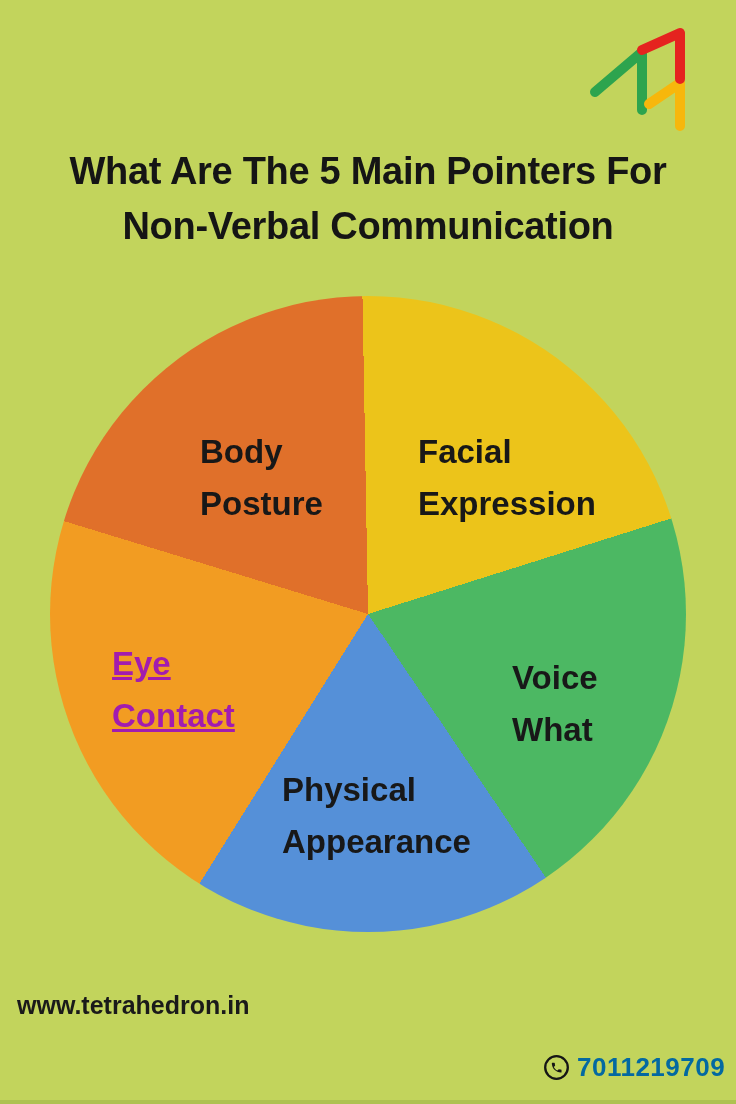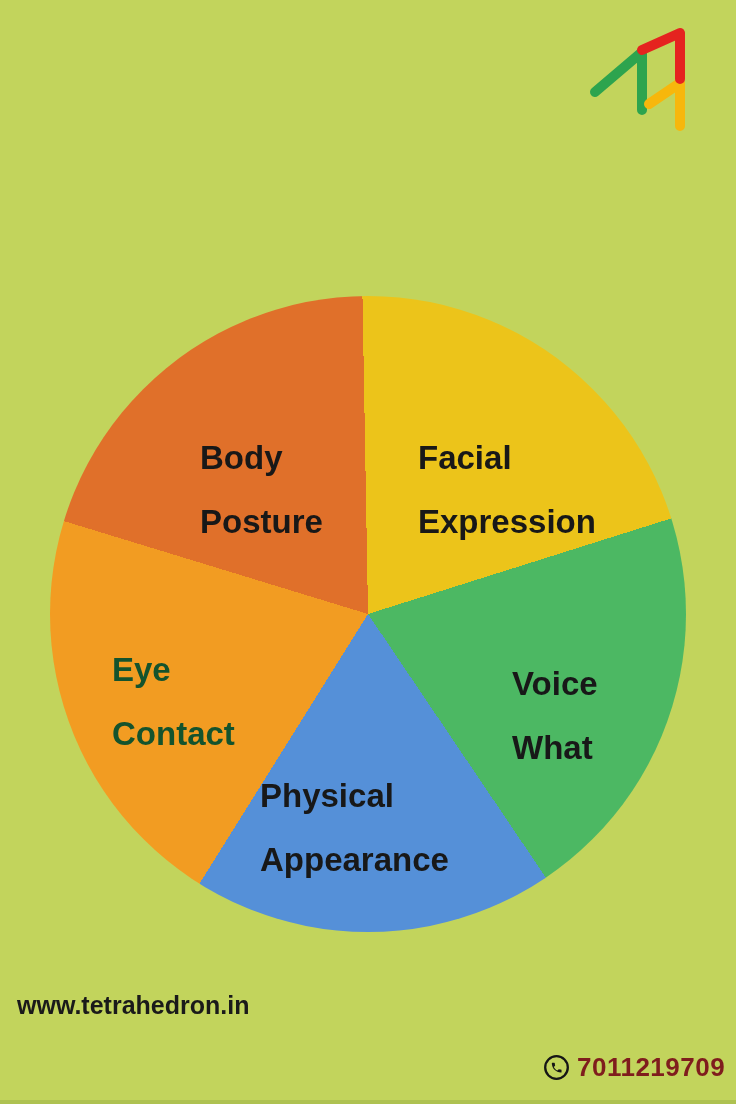--- a/index.html
+++ b/index.html
@@ -54,74 +54,76 @@
     left: 0; top: 0;
     width: 636px;
     height: 636px;
     border-radius: 50%;
     
   }
   .slice-label {
     position: absolute;
     font-size: 33px;
     font-weight: bold;
-    line-height: 64px;
+    line-height: 52px;
     color: #181818;
     white-space: pre-line;
   }
   .lbl-facial   { left: 368px; top: 130px; }
   .lbl-body     { left: 150px; top: 130px; }
   .lbl-voice    { left: 462px; top: 356px; }
   .lbl-eye      { left:  62px; top: 342px; }
-  .lbl-physical { left: 210px; top: 468px; }
+  .lbl-physical { left: 232px; top: 468px; }
   .footer-website {
     position: absolute;
     left: 17px;
     top: 991px;
     font-size: 25px;
     font-weight: bold;
     color: #1a1a1a;
   }
   .footer-phone {
     position: absolute;
     left: 543px;
     top: 1052px;
     display: flex;
     align-items: center;
     gap: 7px;
   }
   .footer-phone .number {
     font-size: 26px;
     font-weight: bold;
-    color: #7f1d1d;
+    color: #0369a1;
     letter-spacing: 0.5px;
   }
   .phone-icon-svg { display: block; }
 </style>
 </head>
 <body>
 
 <div class="canvas" style="background: rgb(194, 212, 92);">
 
   <svg class="logo" viewBox="0 0 105 110" aria-hidden="true">
     <polyline points="10,69 57,29 57,87" fill="none" stroke-width="10" stroke-linecap="round" stroke-linejoin="round" stroke="#2da44e"></polyline>
     <polyline points="64,81 95,60 95,103" fill="none" stroke-width="10" stroke-linecap="round" stroke-linejoin="round" stroke="#f7b70c"></polyline>
     <polyline points="57,27 95,10 95,56" fill="none" stroke-width="10" stroke-linecap="round" stroke-linejoin="round" stroke="#e5231f"></polyline>
   </svg>
 
+  <div class="title" style="color: rgb(21, 21, 21);">What Are The 5 Main Pointers For
+Non-Verbal Communication</div>
 
   <div class="pie-wrap">
     <div class="pie" style="background: conic-gradient(from -1deg, rgb(236, 196, 26) 0deg, rgb(236, 196, 26) 73.5deg, rgb(76, 184, 99) 73.5deg, rgb(76, 184, 99) 147deg, rgb(85, 144, 216) 147deg, rgb(85, 144, 216) 213deg, rgb(242, 156, 34) 213deg, rgb(242, 156, 34) 288deg, rgb(224, 112, 42) 288deg, rgb(224, 112, 42) 360deg);"></div>
     <div class="slice-label lbl-facial" style="color: rgb(24, 24, 24);">Facial
 Expression</div>
     <div class="slice-label lbl-voice" style="color: rgb(24, 24, 24);">Voice
 What</div>
     <div class="slice-label lbl-physical" style="color: rgb(24, 24, 24);">Physical
 Appearance</div>
-    <div class="slice-label lbl-eye" style="color: #14532d;">Eye
+    <div class="slice-label lbl-eye" style="color: #a21caf; text-decoration: underline;">Eye
 Contact</div>
     <div class="slice-label lbl-body" style="color: rgb(24, 24, 24);">Body
 Posture</div>
   </div>
 
   <div class="footer-website">www.tetrahedron.in</div>
 
   <div class="footer-phone">
     <svg class="phone-icon-svg" width="27" height="27" viewBox="0 0 27 27" aria-hidden="true">
       <circle cx="13.5" cy="13.5" r="11.3" fill="none" stroke="#151515" stroke-width="2.3"></circle>

